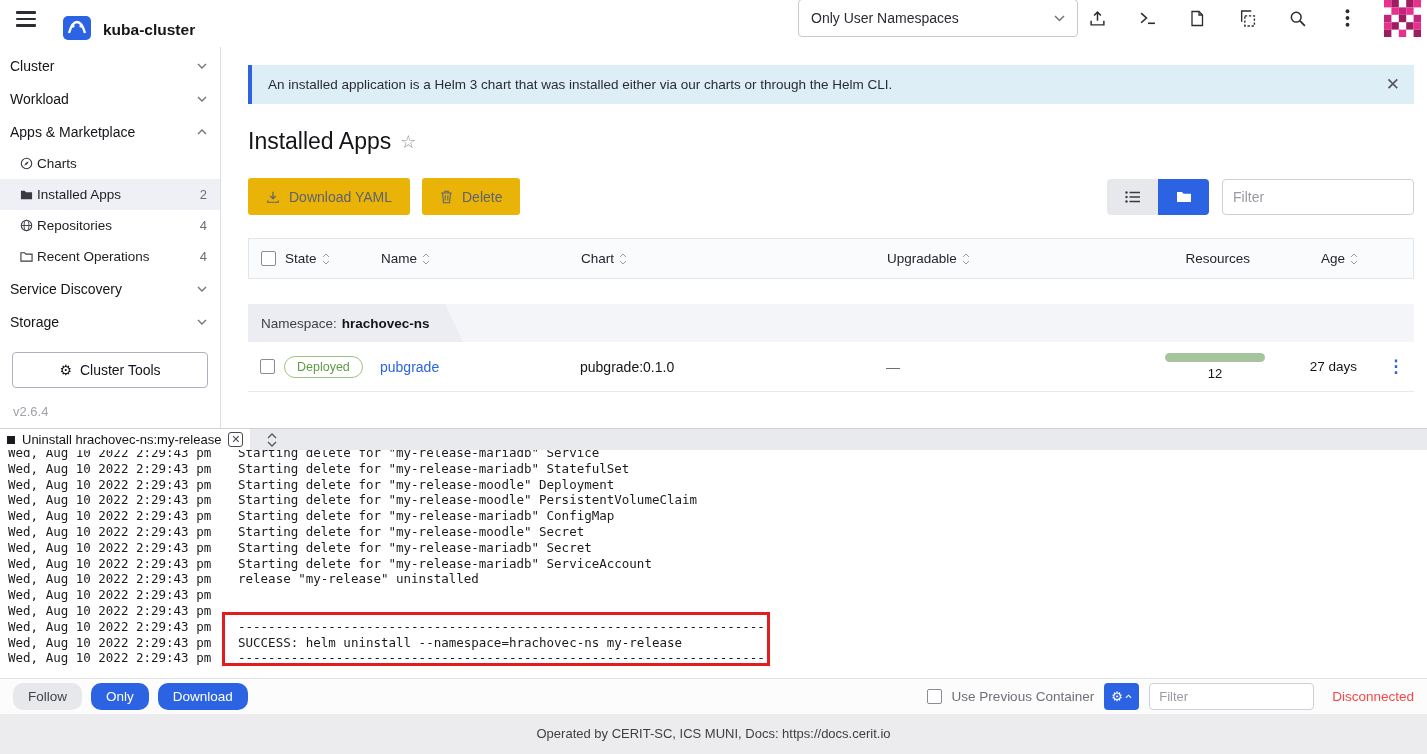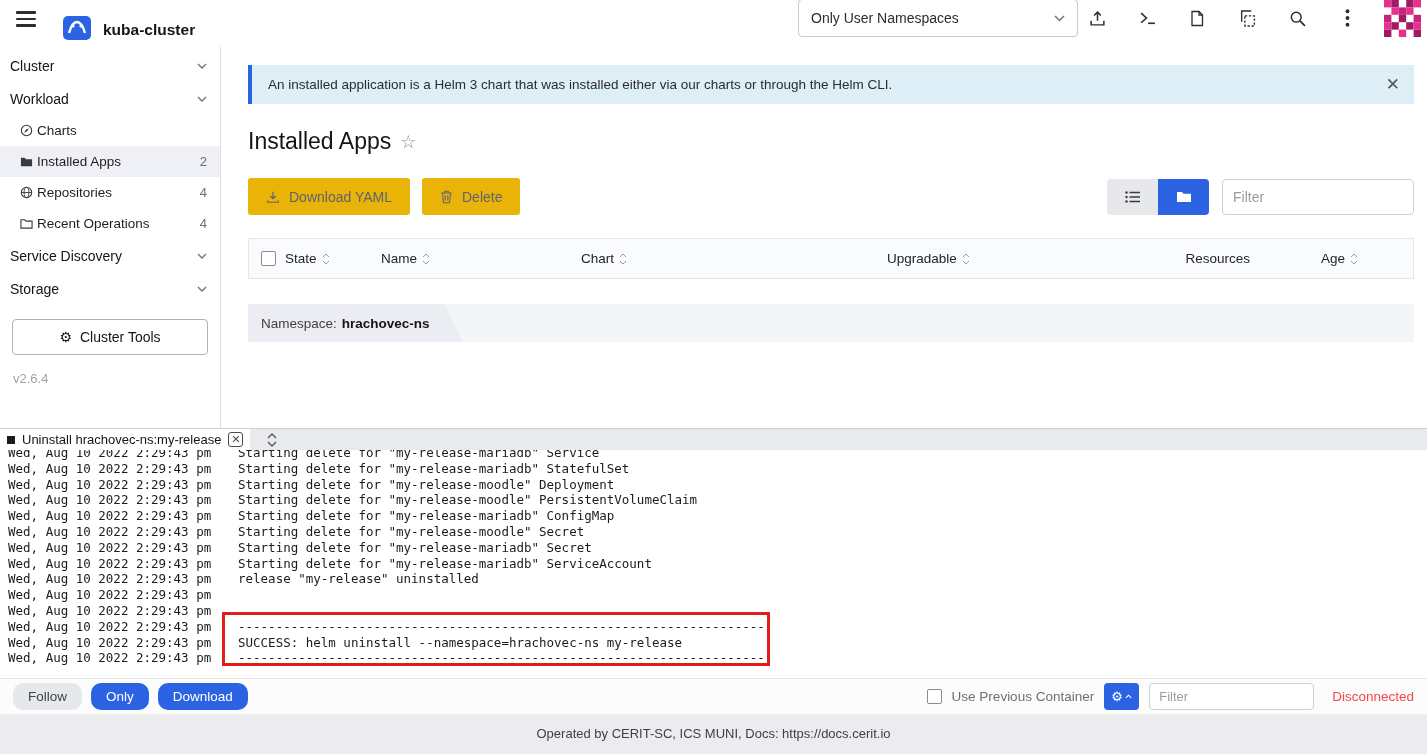--- a/index.html
+++ b/index.html
@@ -216,20 +216,28 @@
       </span>
   </div>
   <div class="side-group">
     <span>Workload</span>
     <span class="chev">
         <svg width="10" height="6" viewBox="0 0 10 6">
           <path d="M1 1l4 4 4-4" stroke="currentColor" stroke-width="1.4" fill="none"></path>
         </svg>
       </span>
   </div>
+  <div class="side-group">
+    <span>Apps &amp; Marketplace</span>
+    <span class="chev">
+        <svg width="10" height="6" viewBox="0 0 10 6">
+          <path d="M1 5l4-4 4 4" stroke="currentColor" stroke-width="1.4" fill="none"></path>
+        </svg>
+      </span>
+  </div>
   <div class="side-child">
     <span class="side-icon">
         <svg width="13" height="13" viewBox="0 0 14 14">
           <circle cx="7" cy="7" r="5.6" stroke="currentColor" stroke-width="1.2" fill="none"></circle>
           <path d="M9.5 4.5L7.8 7.8 4.5 9.5 6.2 6.2z" fill="currentColor"></path>
         </svg>
       </span>
     <span>Charts</span>
     <span class="count"></span>
   </div>
@@ -384,20 +392,33 @@
       <span></span>
     </div>
 
     <div class="group-band">
       <div class="group-tab">
         <span class="group-label">Namespace:</span>
         <span class="group-value">hrachovec-ns</span>
       </div>
     </div>
 
+    <div class="tbl-row tbl-grid">
+      <span class="checkbox"></span>
+      <span><span class="state-badge">Deployed</span></span>
+      <span><a class="link">pubgrade</a></span>
+      <span>pubgrade:0.1.0</span>
+      <span class="muted">—</span>
+      <span class="res-cell">
+        <span class="res-bar"></span>
+        <span class="res-num">12</span>
+      </span>
+      <span class="age-cell">27 days</span>
+      <span class="row-kebab">⋮</span>
+    </div>
   </div>
 </div>
 
 <div class="terminal">
   <div class="term-tabs">
     <div class="term-tab">
       <span class="tab-square"></span>
       <span>Uninstall hrachovec-ns:my-release</span>
       <span class="tab-close">✕</span>
     </div>

